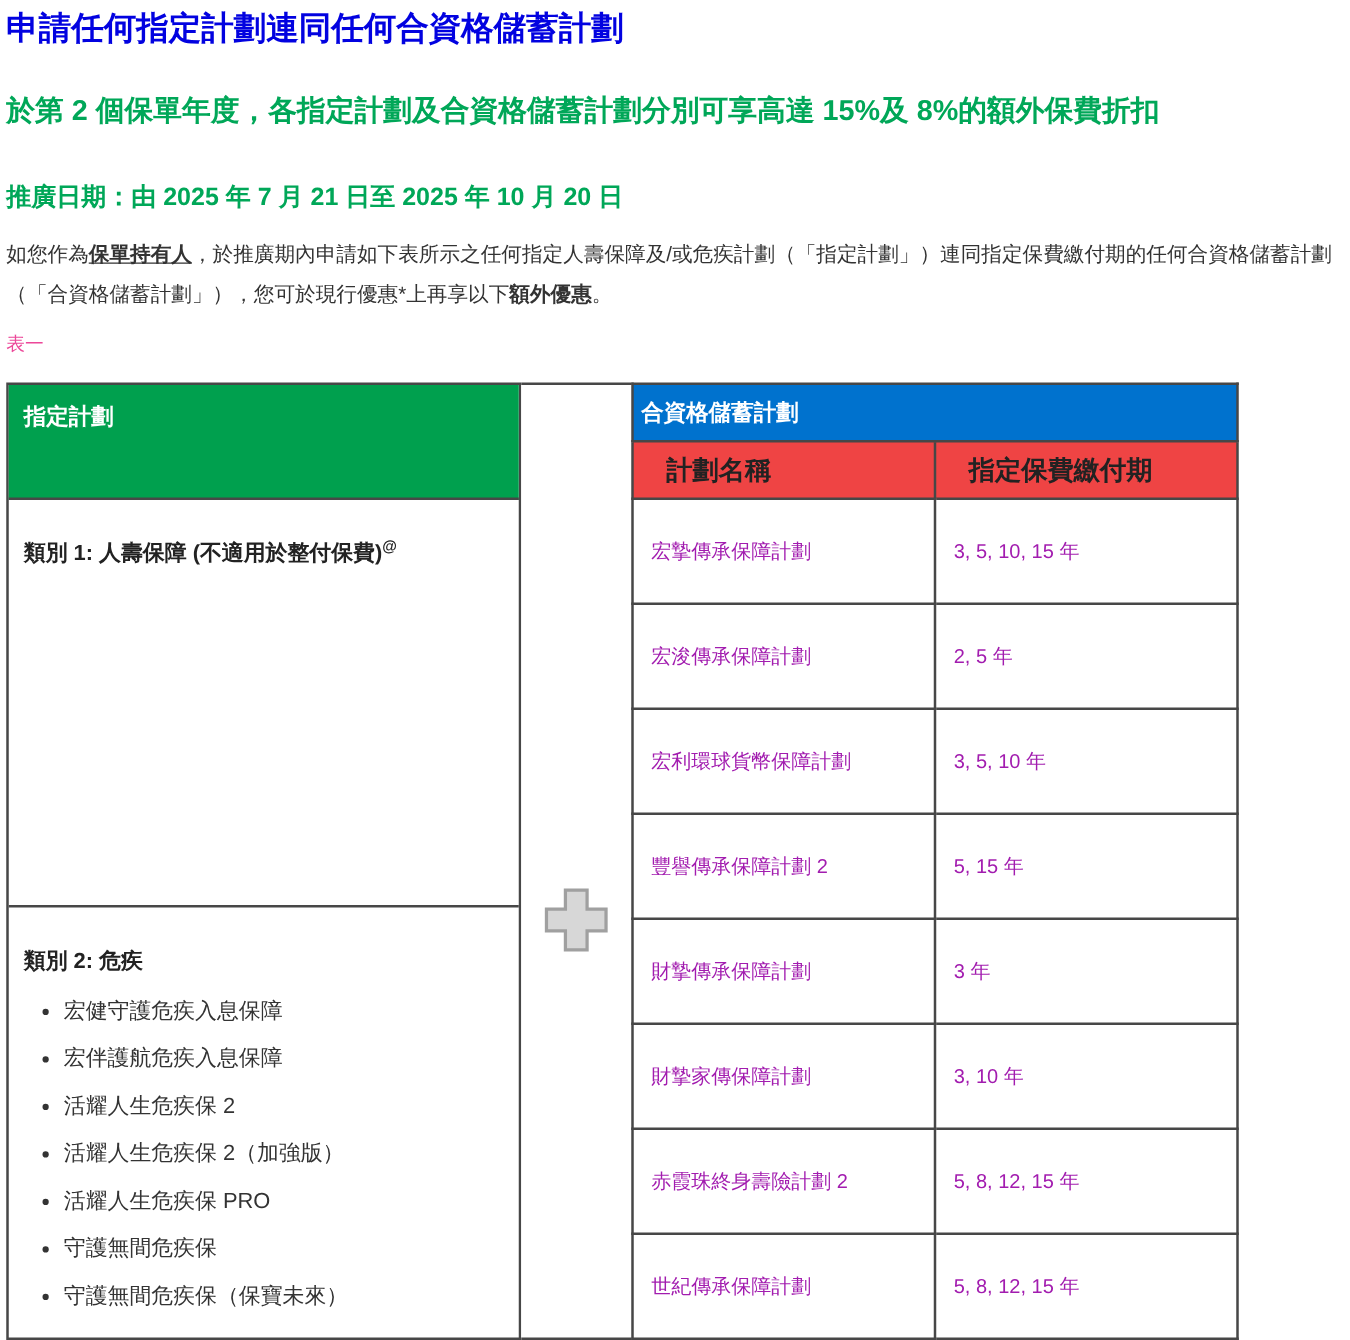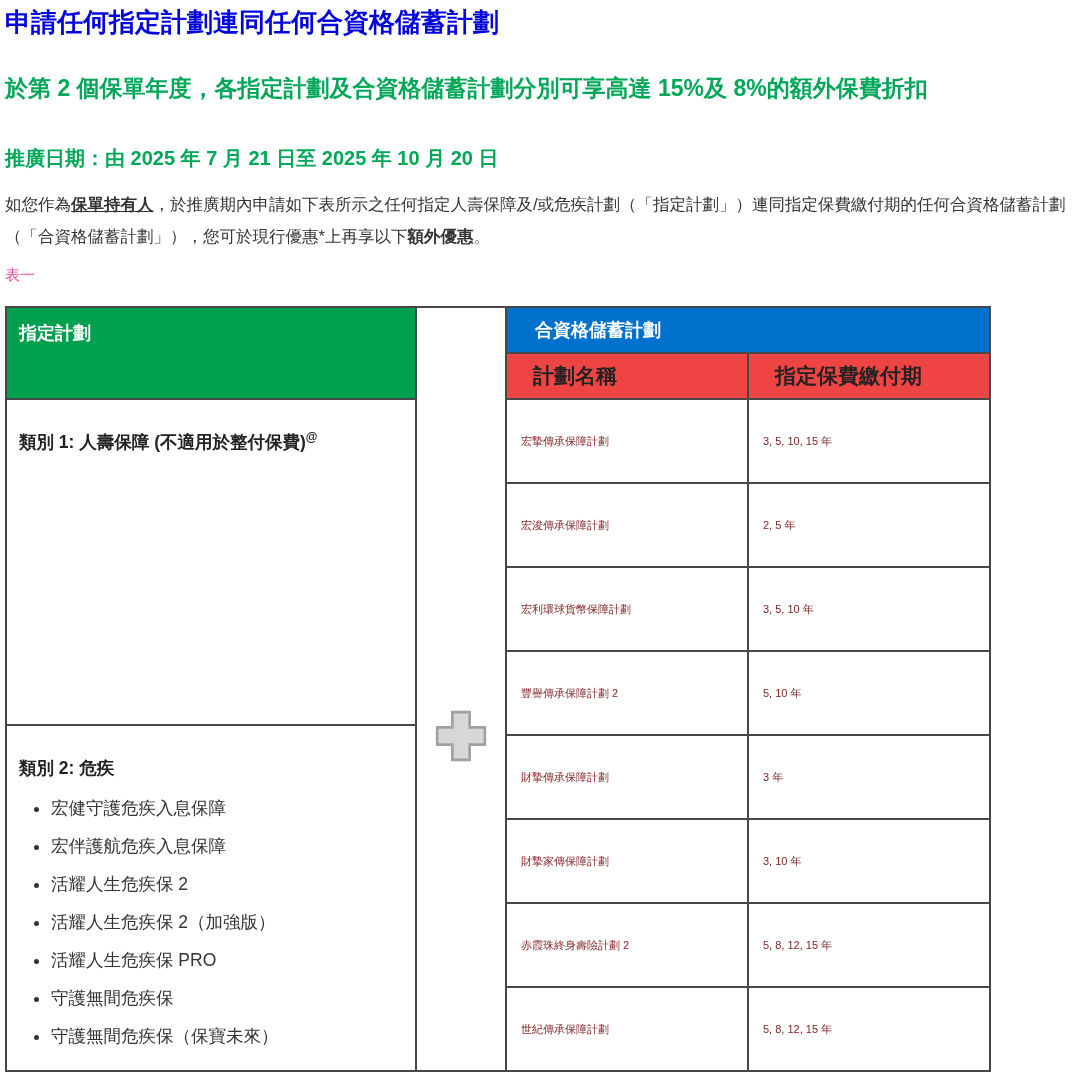--- a/index.html
+++ b/index.html
@@ -39,24 +39,24 @@
   .col-plus{position:absolute;left:412px;top:0;width:88px;height:766px;box-sizing:border-box;
     border-top:2px solid #474747;border-bottom:2px solid #474747;background:#ffffff;}
   .plus-wrap{position:absolute;left:50%;top:402px;transform:translateX(-50%);
     width:52px;height:52px;}
   
   .col-eligible{position:absolute;left:500px;top:0;width:486px;}
   table.eligible{border-collapse:collapse;width:486px;table-layout:fixed;}
   table.eligible th,table.eligible td{border:2px solid #474747;text-align:left;
     vertical-align:middle;box-sizing:border-box;}
   tr.blue-header th{background:#0072ce;color:#ffffff;font-size:18px;font-weight:bold;
-    height:46px;padding:0 28px;}
+    height:46px;padding:0 6px;}
   tr.sub-header td{background:#ef4444;color:#222222;font-size:21px;font-weight:bold;
     height:46px;padding:0 26px;}
-  tr.data-row td{height:84px;font-size:11px;color:#7f1d1d;padding:0 14px;background:#ffffff;}
+  tr.data-row td{height:84px;font-size:16px;color:#a21caf;padding:0 14px;background:#ffffff;}
   .col-name{width:253px;}
 </style>
 </head>
 <body>
 
 <div class="page">
 
   <h1 class="main-title">申請任何指定計劃連同任何合資格儲蓄計劃</h1>
 
   <h2 class="subtitle">於第 2 個保單年度，各指定計劃及合資格儲蓄計劃分別可享高達 15%及 8%的額外保費折扣</h2>
@@ -117,21 +117,21 @@
           <tr class="data-row">
             <td>宏浚傳承保障計劃</td>
             <td>2, 5 年</td>
           </tr>
           <tr class="data-row">
             <td>宏利環球貨幣保障計劃</td>
             <td>3, 5, 10 年</td>
           </tr>
           <tr class="data-row">
             <td>豐譽傳承保障計劃 2</td>
-            <td>5, 10 年</td>
+            <td>5, 15 年</td>
           </tr>
           <tr class="data-row">
             <td>財摯傳承保障計劃</td>
             <td>3 年</td>
           </tr>
           <tr class="data-row">
             <td>財摯家傳保障計劃</td>
             <td>3, 10 年</td>
           </tr>
           <tr class="data-row">

